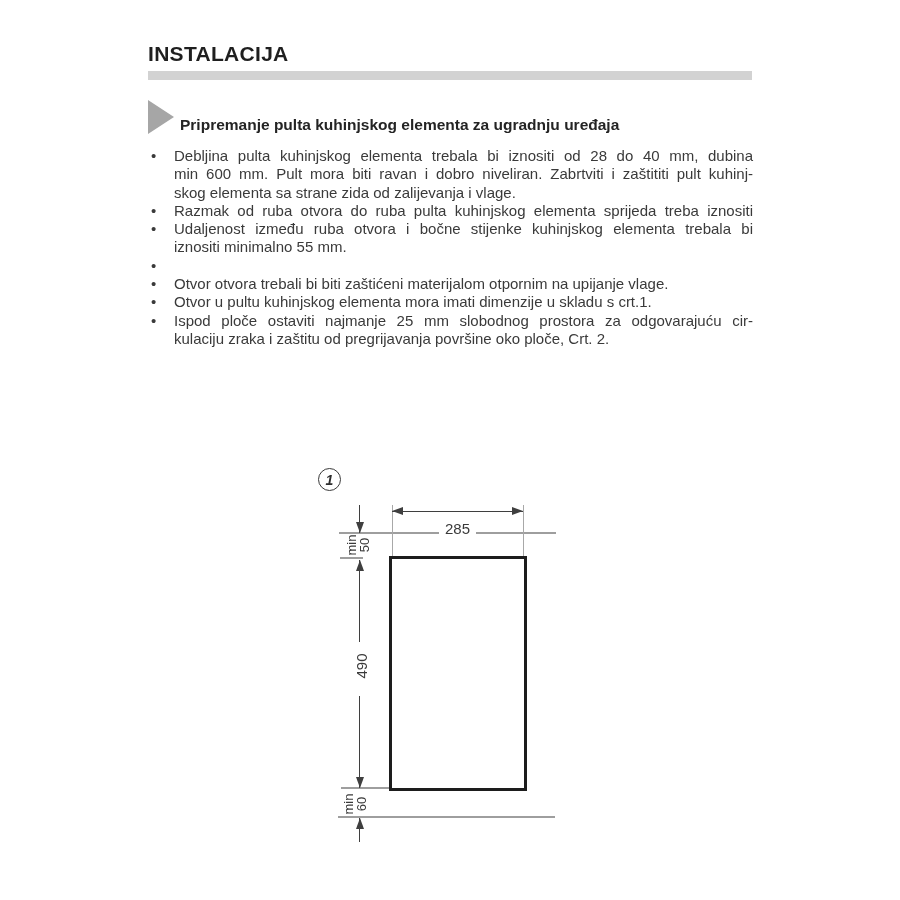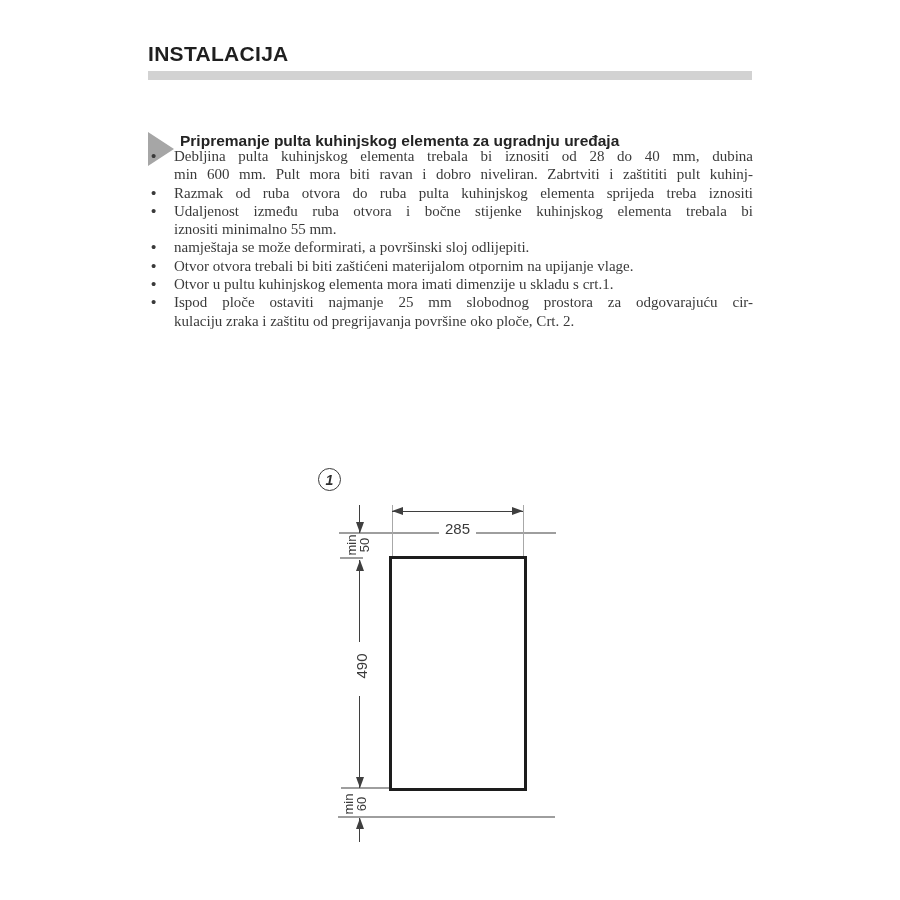--- a/index.html
+++ b/index.html
@@ -4,31 +4,31 @@
 <style>
   html,body{margin:0;padding:0;background:#ffffff;}
   .page{position:relative;width:876px;height:900px;background:#ffffff;overflow:hidden;
         font-family:"Liberation Sans", sans-serif;color:#3a3a3a;border-radius:24px;}
 
   
   .doc-title{position:absolute;left:148px;top:42px;margin:0;font-size:21px;font-weight:bold;
              color:#1f1f1f;letter-spacing:0.3px;}
   .title-bar{position:absolute;left:148px;top:71px;width:604px;height:9px;background:#d2d2d2;}
 
-  .section-heading{position:absolute;left:148px;top:100px;height:34px;display:flex;align-items:flex-start;margin-top:32px;}
+  .section-heading{position:absolute;left:148px;top:100px;height:34px;display:flex;align-items:flex-end;}
   .tri{width:0;height:0;border-left:26px solid #a6a6a6;border-top:17px solid transparent;
        border-bottom:17px solid transparent;flex:none;}
   .section-heading h2{margin:0 0 0 6px;font-size:15.5px;font-weight:bold;color:#242424;}
 
   
   .bullets{position:absolute;left:148px;top:147px;width:605px;margin:0;padding:0;list-style:none;
            font-size:15px;line-height:18.3px;color:#3a3a3a;}
   .bullets li{display:flex;}
   .marker{flex:none;width:23px;padding-left:3px;}
-  .lines{flex:1;min-width:0;font-family:Liberation Serif, serif;}
+  .lines{flex:1;min-width:0;}
   .jline{text-align:justify;text-align-last:justify;white-space:nowrap;}
   .jline.last{text-align:left;text-align-last:left;white-space:normal;}
 
   
   .ln{position:absolute;background:#3f3f3f;}
   .ln.gray{background:#9e9e9e;}
   .ln.lgray{background:#a8a8a8;}
   .ah{position:absolute;width:0;height:0;}
   .ah.up{border-left:4px solid transparent;border-right:4px solid transparent;border-bottom:11px solid #3f3f3f;}
   .ah.down{border-left:4px solid transparent;border-right:4px solid transparent;border-top:11px solid #3f3f3f;}
@@ -64,39 +64,39 @@
     <span class="tri"></span>
     <h2>Pripremanje pulta kuhinjskog elementa za ugradnju uređaja</h2>
   </div>
 
   <ul class="bullets" id="bullet-list">
       <li>
         <span class="marker">•</span>
         <div class="lines">
           <div class="jline">Debljina pulta kuhinjskog elementa trebala bi iznositi od 28 do 40 mm, dubina</div>
           <div class="jline">min 600 mm. Pult mora biti ravan i dobro niveliran. Zabrtviti i zaštititi pult kuhinj-</div>
+          <div class="jline last">skog elementa sa strane zida od zalijevanja i vlage.</div>
         </div>
       </li>
       <li>
         <span class="marker">•</span>
         <div class="lines">
           <div class="jline">Razmak od ruba otvora do ruba pulta kuhinjskog elementa sprijeda treba iznositi</div>
         </div>
       </li>
       <li>
         <span class="marker">•</span>
         <div class="lines">
           <div class="jline">Udaljenost između ruba otvora i bočne stijenke kuhinjskog elementa trebala bi</div>
           <div class="jline last">iznositi minimalno 55 mm.</div>
         </div>
       </li>
       <li>
         <span class="marker">•</span>
         <div class="lines">
-          <div class="jline last">namještaja se može deformirati, a površinski sloj odlijepiti.</div>
         </div>
       </li>
       <li>
         <span class="marker">•</span>
         <div class="lines">
           <div class="jline last">Otvor otvora trebali bi biti zaštićeni materijalom otpornim na upijanje vlage.</div>
         </div>
       </li>
       <li>
         <span class="marker">•</span>

